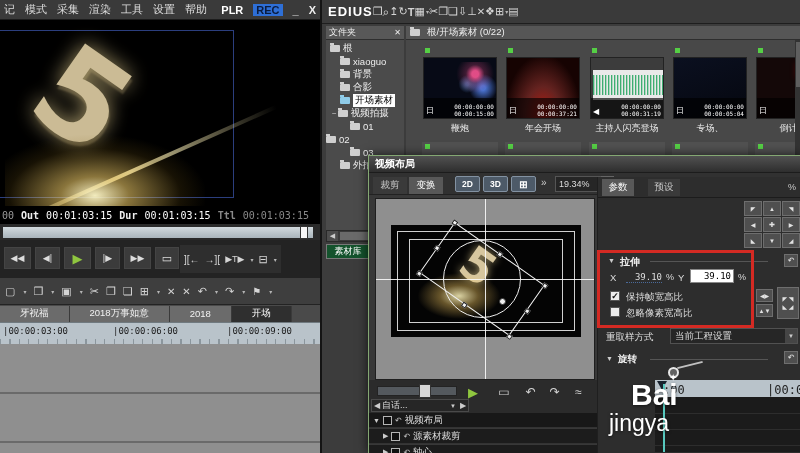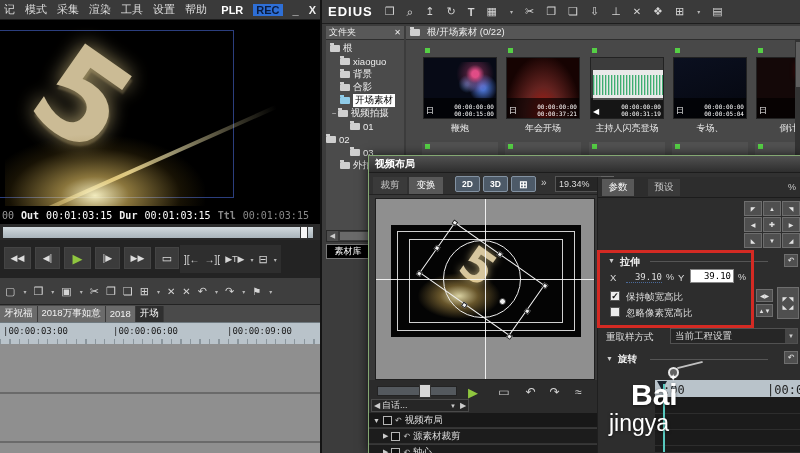--- a/index.html
+++ b/index.html
@@ -17,21 +17,21 @@
 .hd{width:5px;height:5px;background:#f2f2f2;border:1px solid #222;position:absolute}
 .tree-item{height:13px;display:flex;align-items:center;font-size:9.5px;color:#eee;white-space:nowrap}
 .tree-item.sel .lbl{background:#fff;color:#000;padding:0 2px}
 .cell{position:absolute;width:76px}
 .gdot{position:absolute;left:3px;top:2px;width:5px;height:5px;background:#55cf45}
 .thumb{position:absolute;left:1px;top:11px;width:74px;height:62px;overflow:hidden;border:1px solid #222}
 .tcov{position:absolute;left:0;bottom:0;width:100%;height:20px;background:rgba(0,0,0,.65);color:#fff}
 .tctxt{position:absolute;right:2px;bottom:1px;font-size:6px;line-height:7px;text-align:right}
 .tcic{position:absolute;left:2px;bottom:2px;font-size:8px;color:#fff}
 .clbl{position:absolute;left:0;top:76px;width:100%;text-align:center;font-size:9px;color:#eee;white-space:nowrap;overflow:hidden}
-.tab{height:16px;display:inline-flex;align-items:center;padding:0 4px;font-size:9.5px;background:#6b6b6b;color:#f2f2f2;border-right:1px solid #3a3a3a}
+.tab{height:16px;display:inline-flex;align-items:center;padding:0 20px;font-size:9.5px;background:#6b6b6b;color:#f2f2f2;border-right:1px solid #3a3a3a}
 .tab.act{background:#2f2f2f;color:#fff}
 .rl{position:absolute;top:3px;font-size:9px;color:#1c1c1c}
 .dtab{position:absolute;height:17px;display:inline-flex;align-items:center;justify-content:center;font-size:9.5px;background:#3a3a3a;color:#c5c5c5}
 .dtab.act{background:#585858;color:#fff}
 .vbtn{position:absolute;width:25px;height:16px;background:#4d5a68;border:1px solid #8392a2;border-radius:2px;color:#fff;font-size:8.5px;font-weight:bold;display:flex;align-items:center;justify-content:center}
 .trow{position:absolute;left:0;width:292px;height:15px;background:#1c1c1c;border-bottom:1px solid #333;display:flex;align-items:center;gap:3px;font-size:9.5px;color:#ddd}
 .tchk{width:9px;height:9px;border:1px solid #b5b5b5;background:#101010;flex:none}
 .nav{margin-left:auto;display:flex;gap:5px;padding-right:8px;color:#9a9a9a;font-size:7px}
 .dbtn{position:absolute;background:#4f4f4f;border:1px solid #6e6e6e;color:#e2e2e2;display:flex;align-items:center;justify-content:center}
 .ckb{position:absolute;width:10px;height:10px;background:#ececec;border:1px solid #555;color:#111;font-size:9px;line-height:9px;text-align:center;font-weight:bold}
@@ -131,21 +131,21 @@
     <span class="rl" style="left:227px">|00:00:09:00</span>
     <span class="rl" style="left:358px">|00:00</span>
   </div>
   <div class="a" style="left:0;top:66px;width:368px;height:109px;background:#8f8f8f">
     <div class="a" style="left:0;top:48px;width:368px;height:2px;background:#6a6a6a"></div>
     <div class="a" style="left:0;top:97px;width:368px;height:2px;background:#6a6a6a"></div>
   </div>
 </div>
 
 <div class="a" style="left:320px;top:0;width:480px;height:453px;background:#3c3c3c;border-left:2px solid #141414">
-  <div class="f" style="height:24px;background:#3a3a3a;border-bottom:1px solid #1e1e1e;padding:0 6px;gap:12px">
+  <div class="f" style="height:24px;background:#3a3a3a;border-bottom:1px solid #1e1e1e;padding:0 6px;gap:0">
     <span style="font-weight:bold;font-size:13px;color:#fff;letter-spacing:1px">EDIUS</span>
     <span class="ic" style="font-size:11px">❒</span>
     <span class="ic" style="font-size:12px">⌕</span>
     <span class="ic" style="font-size:11px">↥</span>
     <span class="ic" style="font-size:11px">↻</span>
     <span class="ic" style="font-size:11px;font-weight:bold">T</span>
     <span class="ic" style="font-size:11px">▦</span>
       <span class="caret">▾</span>
     <span class="ic" style="font-size:11px">✂</span>
     <span class="ic" style="font-size:11px">❐</span>
@@ -205,21 +205,21 @@
       <div class="tree-item" style="padding-left:14px">
           <span class="fld"></span>
           <span class="lbl">外拍</span>
         </div>
     </div>
   </div>
   <div class="a f" style="left:4px;top:230px;width:78px;height:12px;background:#3a3a3a;border:1px solid #2a2a2a">
     <span style="width:11px;text-align:center;font-size:7px;color:#ccc;background:#4d4d4d;height:100%;display:inline-flex;align-items:center;justify-content:center">◀</span>
     <span style="width:40px;height:8px;background:#6a6a6a;margin-left:2px"></span>
   </div>
-  <div class="a f" style="left:4px;top:244px;width:44px;height:15px;background:#000000;border:1px solid #787878;justify-content:center;font-size:9px;color:#fff">
+  <div class="a f" style="left:4px;top:244px;width:44px;height:15px;background:#14532d;border:1px solid #787878;justify-content:center;font-size:9px;color:#fff">
       <span>素材库</span>
     </div>
 
   <div class="a f" style="left:84px;top:26px;width:396px;height:14px;background:#565656;border-bottom:1px solid #2e2e2e;padding:0 4px;gap:4px;font-size:9.5px;color:#eee">
     <span class="fld"></span>
     <span>根/开场素材 (0/22)</span>
   </div>
   <div class="a" style="left:84px;top:40px;width:396px;height:115px;background:#484848;overflow:hidden">
 
     <div class="cell" style="left:16px;top:6px;height:96px">

